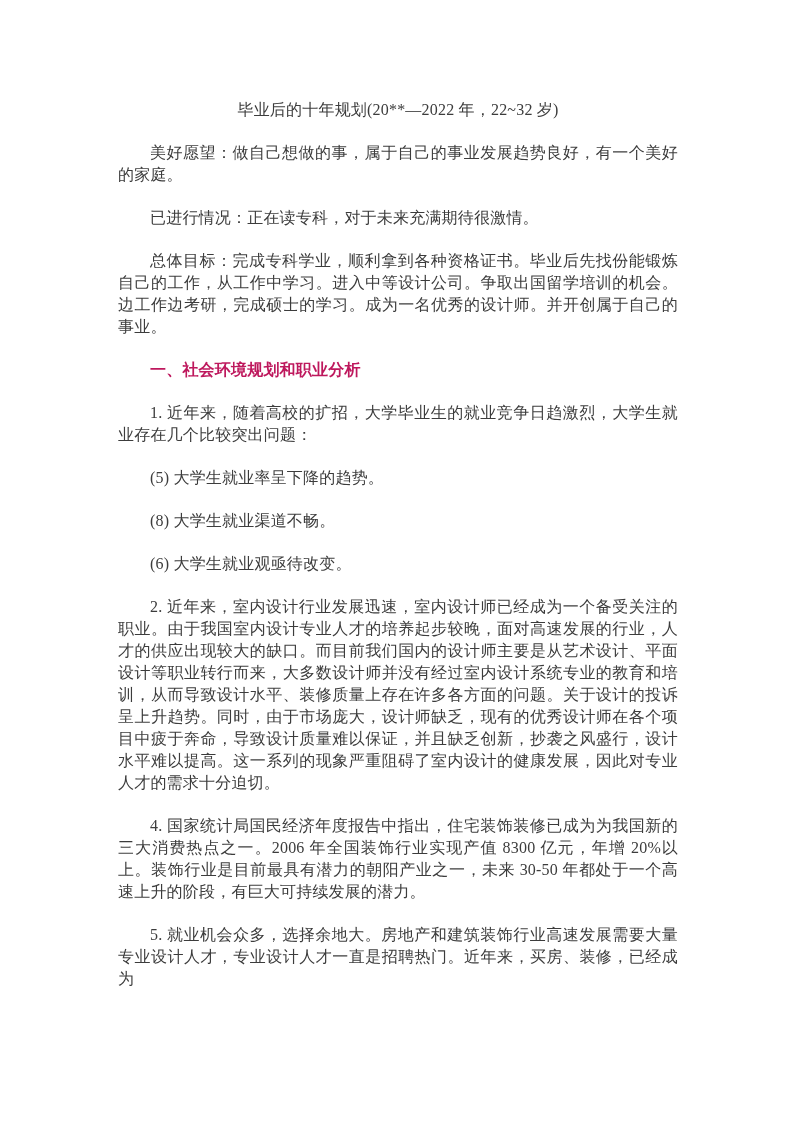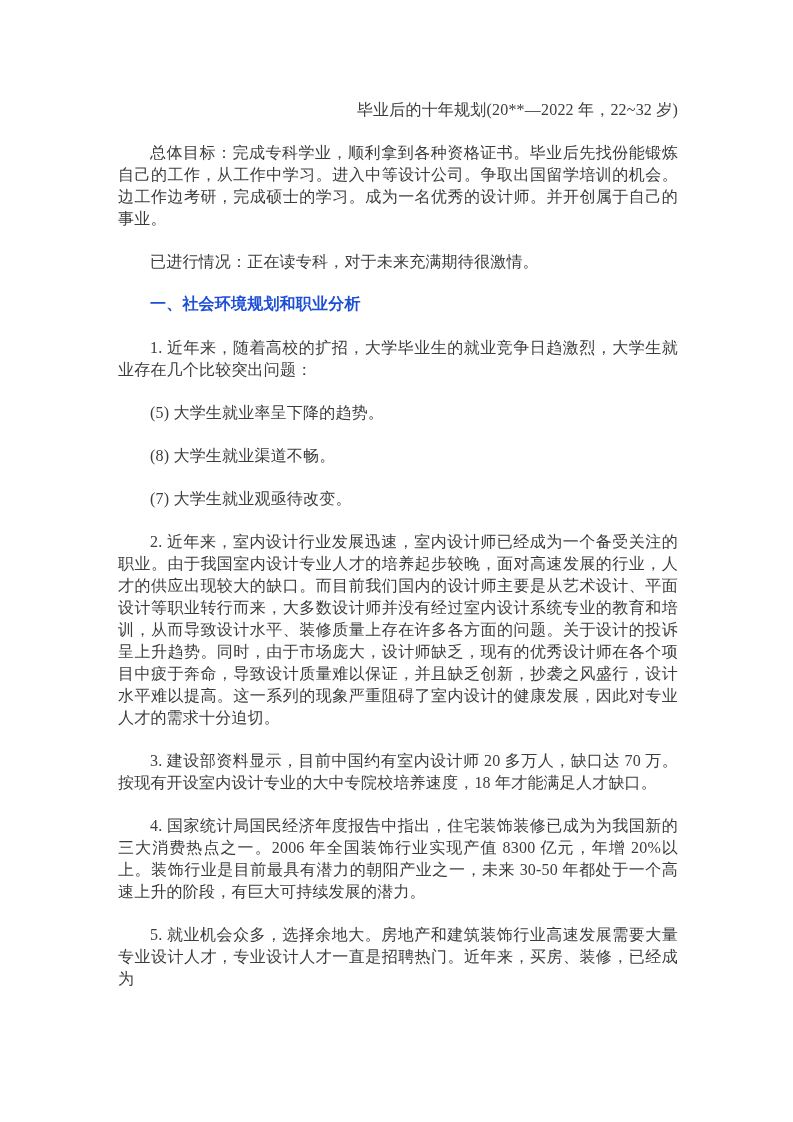--- a/index.html
+++ b/index.html
@@ -24,65 +24,65 @@
     font-size: 16px;
     line-height: 22px;
     text-align: justify;
     letter-spacing: 0.2px;
   }
   .doc-title {
     font-size: 16px;
     font-weight: normal;
     margin: 0 0 21px 0;
     text-indent: 0;
-    text-align: right;
+    text-align: center;
   }
   .content p {
     margin: 0 0 21px 0;
     text-indent: 2em;
   }
   .content p:last-child {
     margin-bottom: 0;
   }
   .section-heading {
-    font-family: Liberation Mono, monospace;
+    font-family: Liberation Serif, serif;
     font-weight: bold;
     font-size: 16px;
     margin: 0 0 21px 0;
     text-indent: 2em;
     text-align: left;
-    color: #1d4ed8;
+    color: #be185d;
   }
 </style>
 </head>
 <body>
 
 <div class="page">
   <div class="content">
 
     <h1 class="doc-title">毕业后的十年规划(20**—2022 年，22~32 岁)</h1>
 
+    <p>美好愿望：做自己想做的事，属于自己的事业发展趋势良好，有一个美好的家庭。</p>
 
 
+    <p>已进行情况：正在读专科，对于未来充满期待很激情。</p>
+
     <p>总体目标：完成专科学业，顺利拿到各种资格证书。毕业后先找份能锻炼自己的工作，从工作中学习。进入中等设计公司。争取出国留学培训的机会。边工作边考研，完成硕士的学习。成为一名优秀的设计师。并开创属于自己的事业。</p>
-
-    <p>已进行情况：正在读专科，对于未来充满期待很激情。</p>
 
     <h2 class="section-heading">一、社会环境规划和职业分析</h2>
 
     <p>1. 近年来，随着高校的扩招，大学毕业生的就业竞争日趋激烈，大学生就业存在几个比较突出问题：</p>
 
     <p>(5) 大学生就业率呈下降的趋势。</p>
 
     <p>(8) 大学生就业渠道不畅。</p>
 
-    <p>(7) 大学生就业观亟待改变。</p>
+    <p>(6) 大学生就业观亟待改变。</p>
 
     <p>2. 近年来，室内设计行业发展迅速，室内设计师已经成为一个备受关注的职业。由于我国室内设计专业人才的培养起步较晚，面对高速发展的行业，人才的供应出现较大的缺口。而目前我们国内的设计师主要是从艺术设计、平面设计等职业转行而来，大多数设计师并没有经过室内设计系统专业的教育和培训，从而导致设计水平、装修质量上存在许多各方面的问题。关于设计的投诉呈上升趋势。同时，由于市场庞大，设计师缺乏，现有的优秀设计师在各个项目中疲于奔命，导致设计质量难以保证，并且缺乏创新，抄袭之风盛行，设计水平难以提高。这一系列的现象严重阻碍了室内设计的健康发展，因此对专业人才的需求十分迫切。</p>
 
-    <p>3. 建设部资料显示，目前中国约有室内设计师 20 多万人，缺口达 70 万。按现有开设室内设计专业的大中专院校培养速度，18 年才能满足人才缺口。</p>
 
     <p>4. 国家统计局国民经济年度报告中指出，住宅装饰装修已成为为我国新的三大消费热点之一。2006 年全国装饰行业实现产值 8300 亿元，年增 20%以上。装饰行业是目前最具有潜力的朝阳产业之一，未来 30-50 年都处于一个高速上升的阶段，有巨大可持续发展的潜力。</p>
 
     <p>5. 就业机会众多，选择余地大。房地产和建筑装饰行业高速发展需要大量专业设计人才，专业设计人才一直是招聘热门。近年来，买房、装修，已经成为</p>
 
   </div>
 </div>
 
 </body></html>

